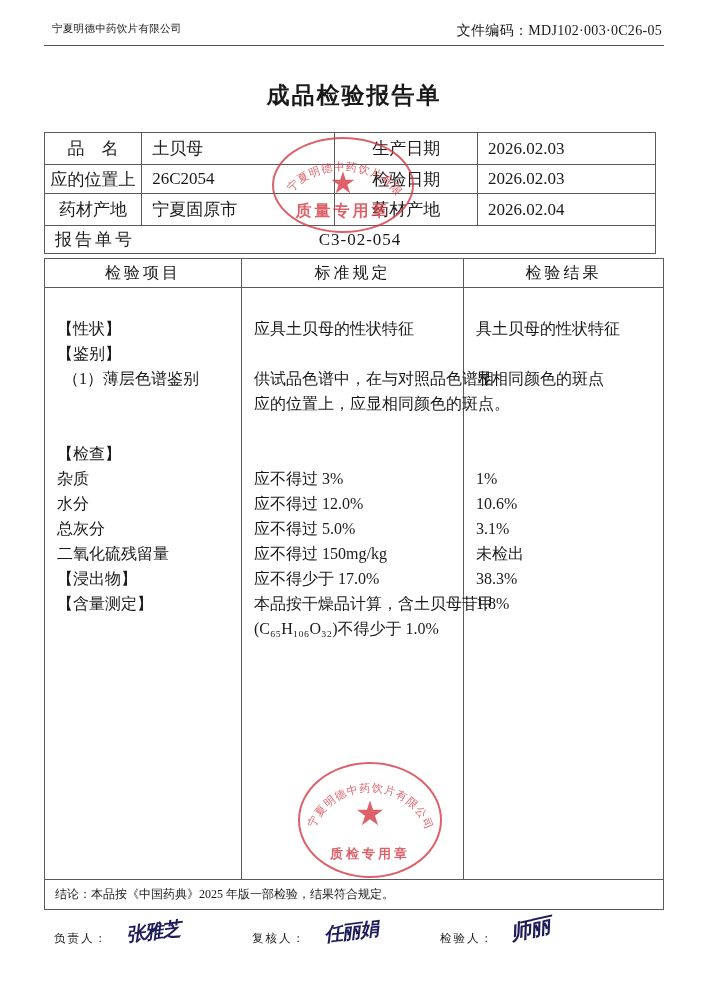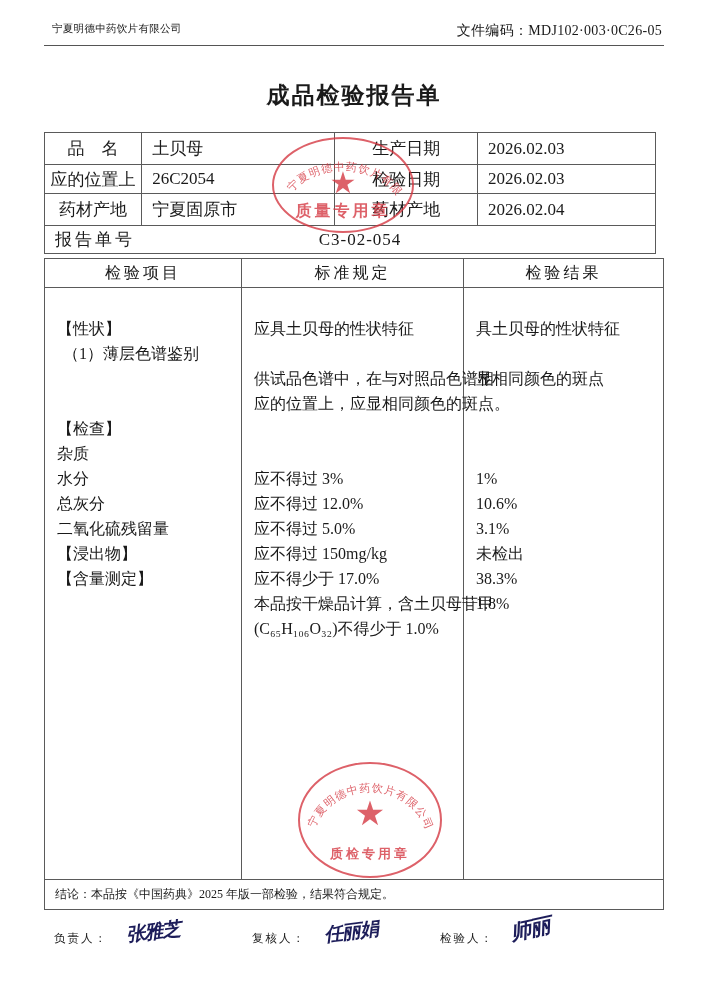--- a/index.html
+++ b/index.html
@@ -310,20 +310,21 @@
       <div class="res-head">
         <div class="col-a">检验项目</div>
         <div class="col-b">标准规定</div>
         <div class="col-c">检验结果</div>
       </div>
       <div class="res-body">
 
         <div class="col-a">
           <div class="rows">
             <div class="r">【性状】</div>
+            <div class="r">【鉴别】</div>
             <div class="r indent">（1）薄层色谱鉴别</div>
             <div class="r"></div>
             <div class="spacer-25"></div>
             <div class="r">【检查】</div>
             <div class="r">杂质</div>
             <div class="r">水分</div>
             <div class="r">总灰分</div>
             <div class="r">二氧化硫残留量</div>
             <div class="r">【浸出物】</div>
             <div class="r">【含量测定】</div>

